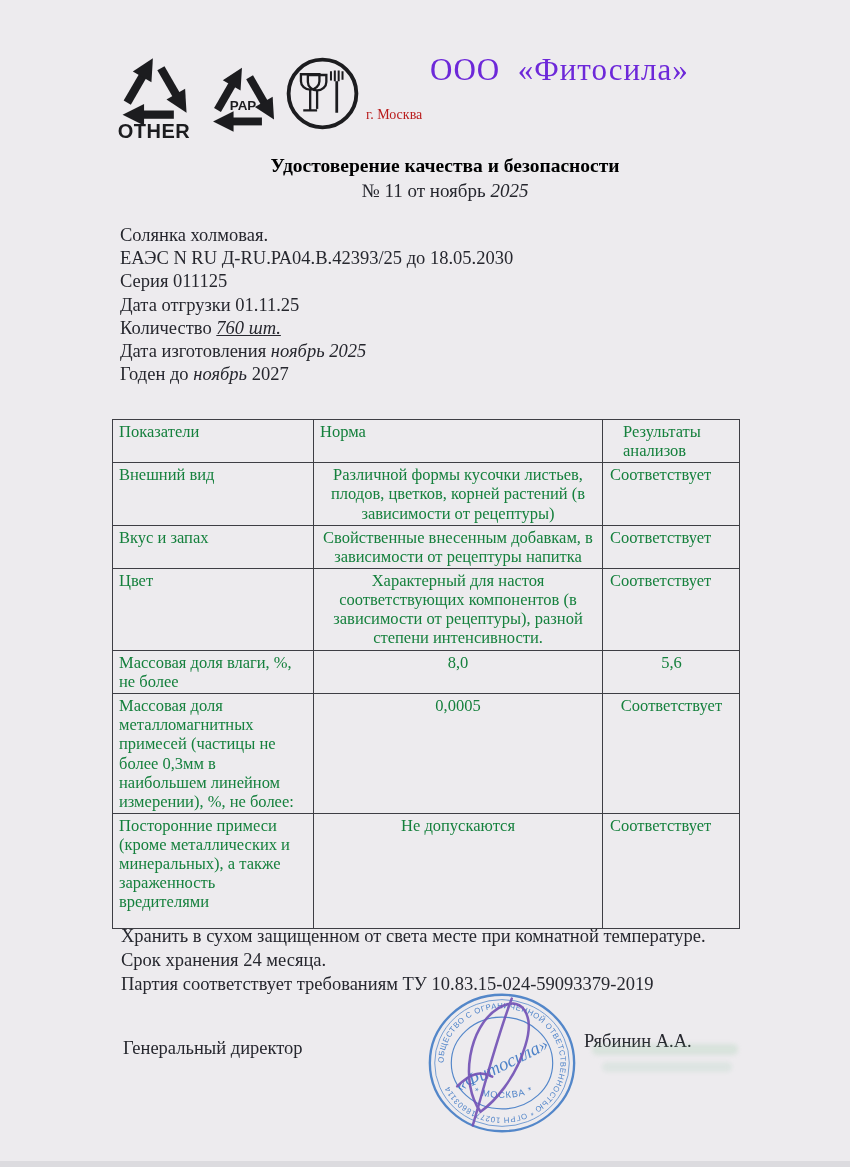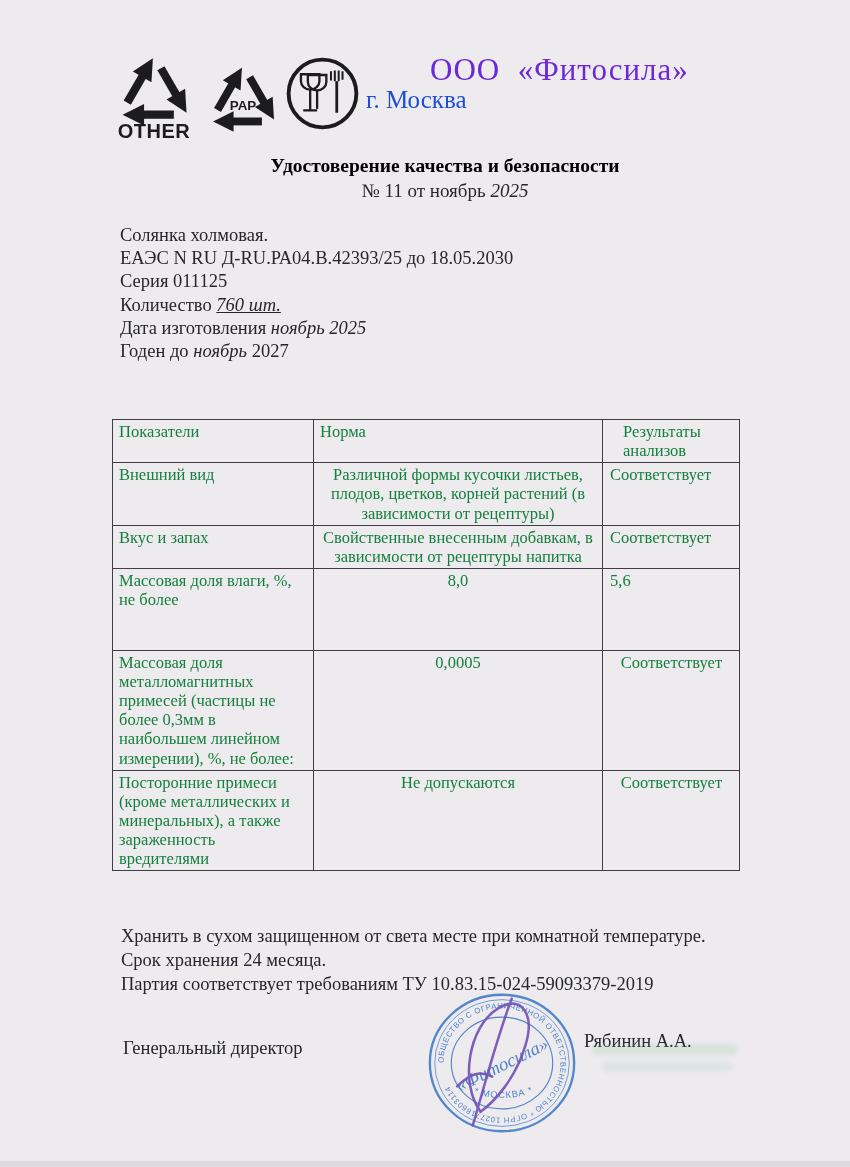--- a/index.html
+++ b/index.html
@@ -7,21 +7,21 @@
   .page{
     position:relative;width:850px;height:1167px;margin:0 auto;
     background:#edebee;color:#26272e;overflow:hidden;
   }
   .page::after{content:"";position:absolute;left:0;right:0;bottom:0;height:6px;
     background:rgba(80,80,95,0.10);}
   .abs{position:absolute;}
 
   
   .company{left:430px;top:52px;font-size:31px;letter-spacing:1px;white-space:pre;color:#6d28d9;}
-  .city{left:366px;top:86px;font-size:25px;color:#1d4ed8;}
+  .city{left:366px;top:107px;font-size:14px;color:#b91c1c;}
   .icon-other{left:111px;top:48px;}
   .icon-other-label{left:104px;top:120px;width:100px;text-align:center;
     font-family:"Liberation Sans","DejaVu Sans",sans-serif;font-weight:bold;
     font-size:20px;letter-spacing:0.5px;color:#1c1c1f;}
   .icon-pap{left:202px;top:58px;}
   .icon-glass{left:284px;top:55px;}
 
   
   .title-block{left:40px;top:155px;width:810px;text-align:center;}
   .doc-title{font-weight:bold;font-size:19.5px;color:#000000;}
@@ -117,20 +117,21 @@
 
   <div class="abs title-block">
     <div class="doc-title">Удостоверение качества и безопасности</div>
     <div class="doc-subtitle"><span>№ 11 от ноябрь </span><span class="it">2025</span></div>
   </div>
 
   <div class="abs info-block">
     <div>Солянка холмовая.</div>
     <div>ЕАЭС N RU Д-RU.РА04.В.42393/25 до 18.05.2030</div>
     <div>Серия 011125</div>
+    <div>Дата отгрузки 01.11.25</div>
     <div><span>Количество </span><span class="it ul">760 шт.</span></div>
     <div><span>Дата изготовления </span><span class="it">ноябрь 2025</span></div>
     <div><span>Годен до </span><span class="it">ноябрь</span><span> 2027</span></div>
   </div>
 
   <table class="abs qtable">
     <colgroup>
         <col style="width:201px">
         <col style="width:289px">
         <col style="width:137px">
@@ -144,20 +145,25 @@
     </thead>
     <tbody>
       <tr>
         <td>Внешний вид</td>
         <td>Различной формы кусочки листьев, плодов, цветков, корней растений (в зависимости от рецептуры)</td>
         <td>Соответствует</td>
       </tr>
       <tr>
         <td>Вкус и запах</td>
         <td>Свойственные внесенным добавкам, в зависимости от рецептуры напитка</td>
+        <td>Соответствует</td>
+      </tr>
+      <tr>
+        <td>Цвет</td>
+        <td>Характерный для настоя соответствующих компонентов (в зависимости от рецептуры), разной степени интенсивности.</td>
         <td>Соответствует</td>
       </tr>
       <tr>
         <td>Массовая доля влаги, %, не более</td>
         <td>8,0</td>
         <td>5,6</td>
       </tr>
       <tr>
         <td>Массовая доля металломагнитных примесей (частицы не более 0,3мм в наибольшем линейном измерении), %, не более:</td>
         <td>0,0005</td>

